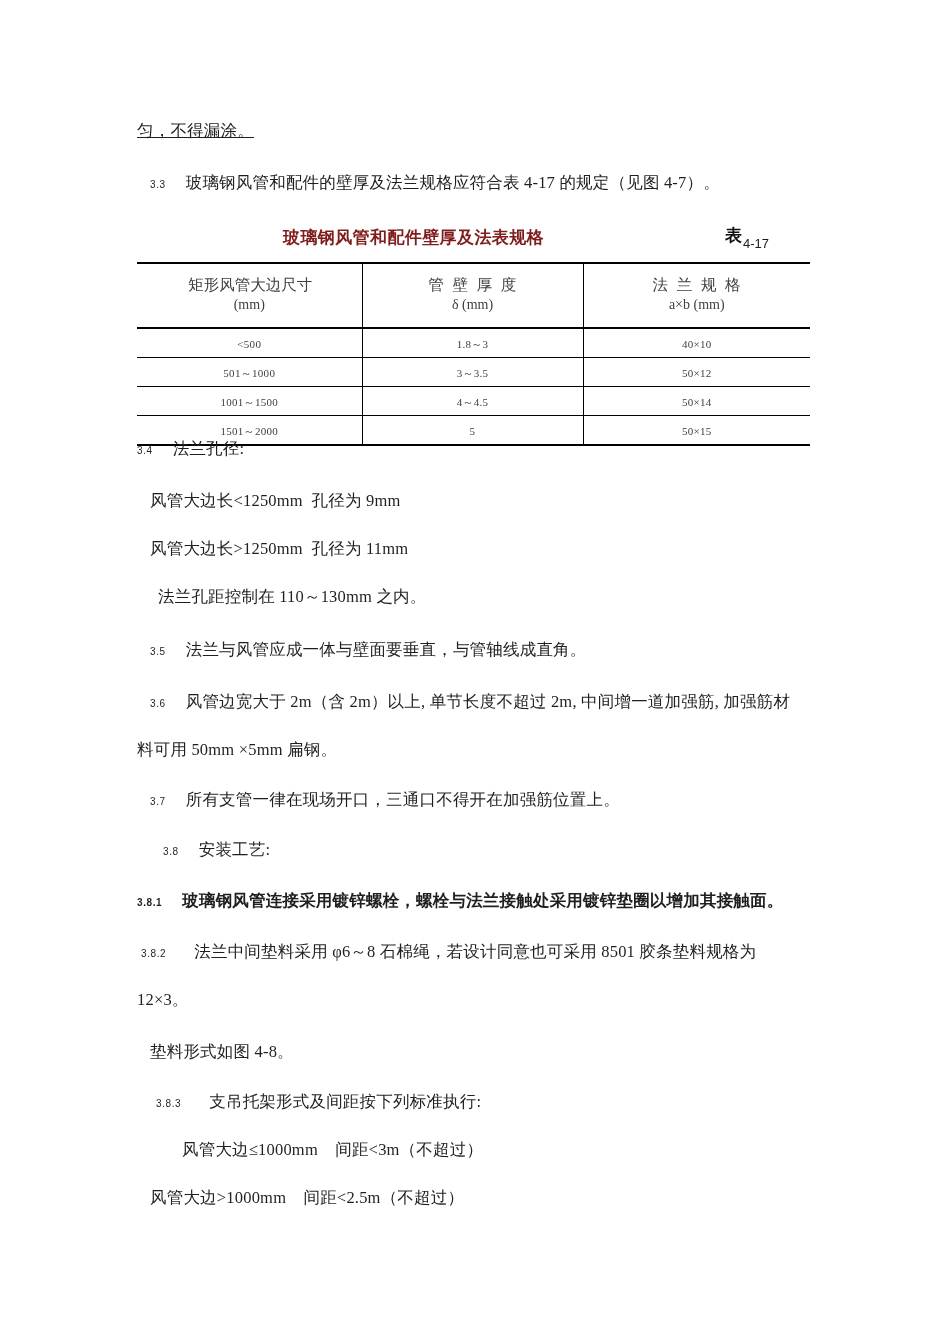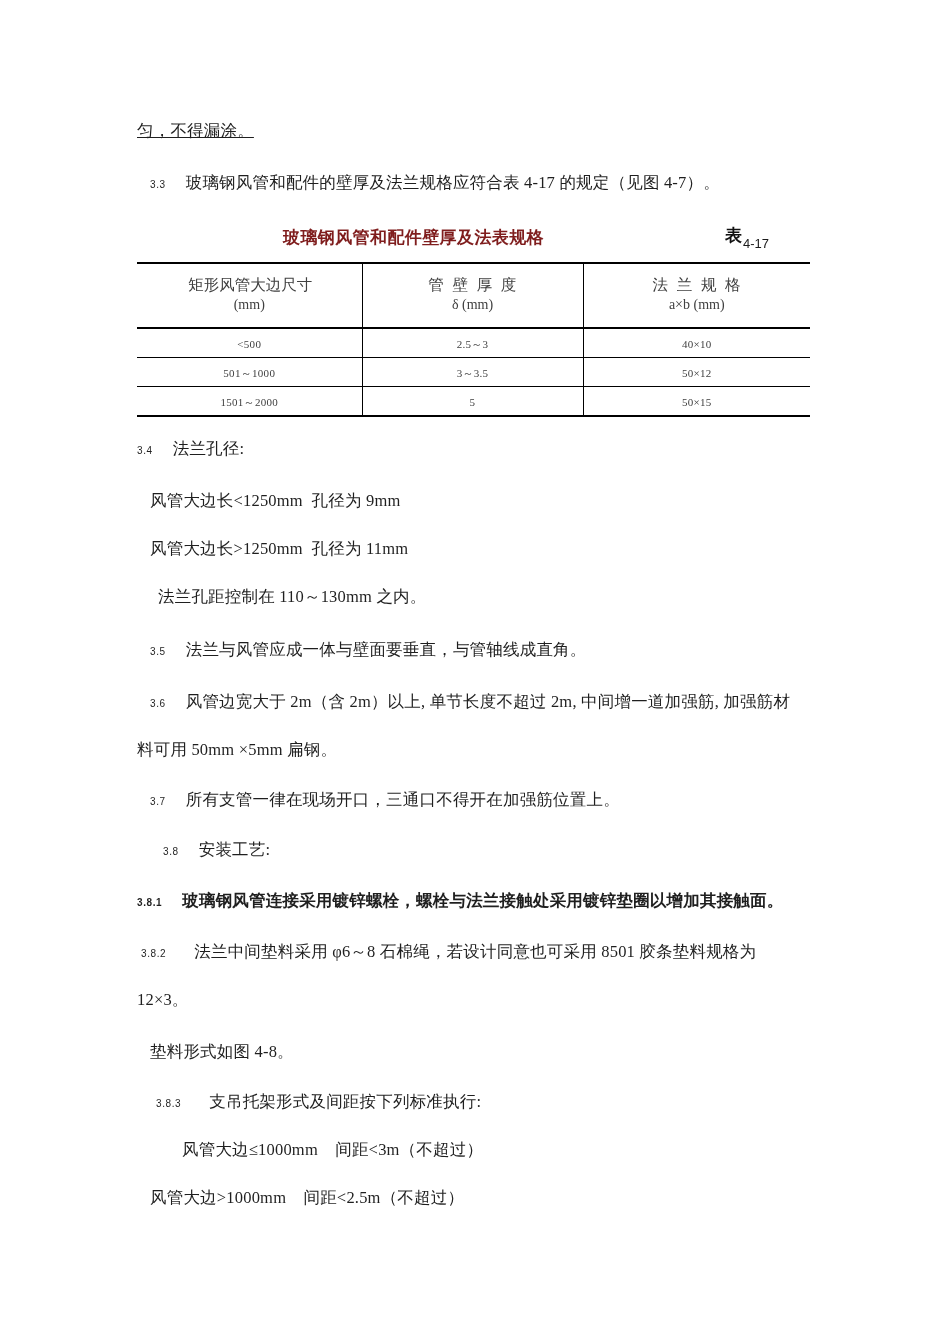--- a/index.html
+++ b/index.html
@@ -164,30 +164,35 @@
           <span class="hdr-l2">δ (mm)</span>
         </td>
         <td>
           <span class="hdr-l1">法 兰 规 格</span>
           <span class="hdr-l2">a×b (mm)</span>
         </td>
       </tr>
 
       <tr class="body">
         <td class="sep-r"><span class="cellval">&lt;500</span></td>
-        <td class="sep-r"><span class="cellval">2.5～3</span></td>
+        <td class="sep-r"><span class="cellval">1.8～3</span></td>
         <td><span class="cellval">40×10</span></td>
       </tr>
 
       <tr class="body">
         <td class="sep-r"><span class="cellval">501～1000</span></td>
         <td class="sep-r"><span class="cellval">3～3.5</span></td>
         <td><span class="cellval">50×12</span></td>
       </tr>
 
+      <tr class="body">
+        <td class="sep-r"><span class="cellval">1001～1500</span></td>
+        <td class="sep-r"><span class="cellval">4～4.5</span></td>
+        <td><span class="cellval">50×14</span></td>
+      </tr>
 
       <tr class="body last">
         <td class="sep-r"><span class="cellval">1501～2000</span></td>
         <td class="sep-r"><span class="cellval">5</span></td>
         <td><span class="cellval">50×15</span></td>
       </tr>
     </tbody>
   </table>
 
   <div class="para" style="left:137px; top:437px;"><span class="num">3.4</span><span class="gap-m"></span><span>法兰孔径:</span></div>

